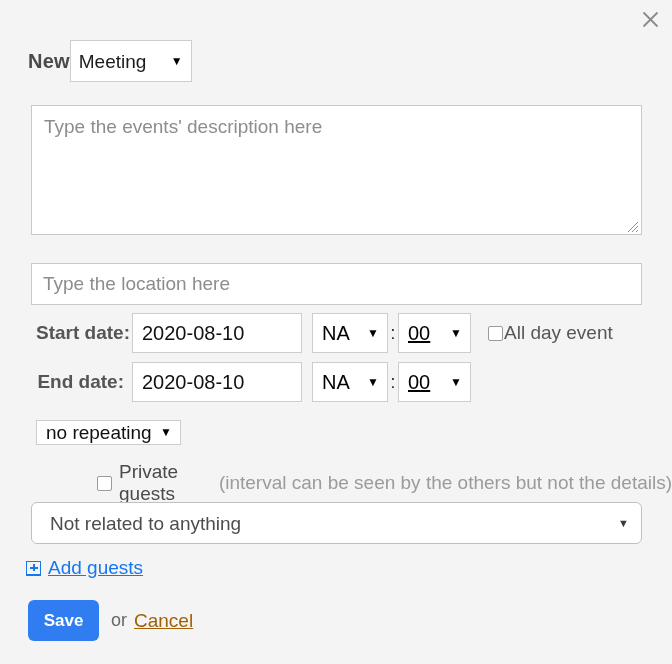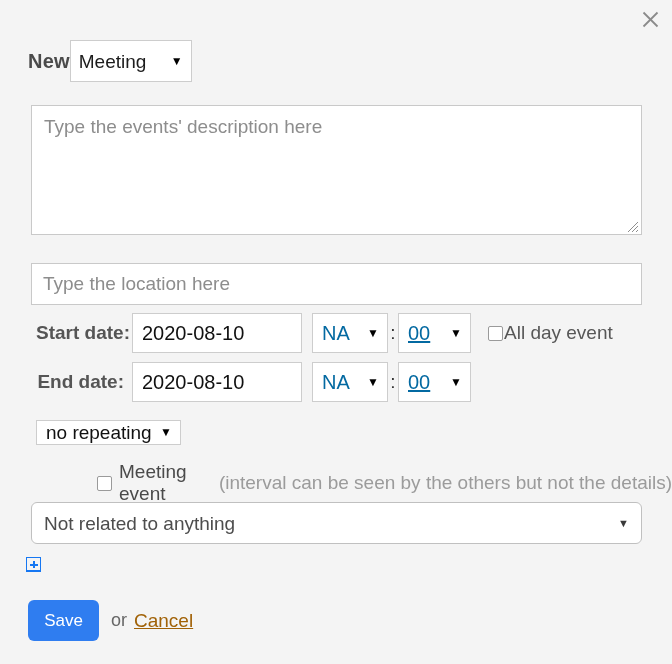--- a/index.html
+++ b/index.html
@@ -150,21 +150,21 @@
     padding: 0 9px;
     outline: none;
   }
   .hour-select, .min-select {
     -webkit-appearance: none;
     appearance: none;
     background: #fff;
     border: 1px solid #cdcdcd;
     height: 40px;
     font-size: 20px;
-    color: #0369a1;
+    color: #000000;
     font-family: "Liberation Sans", sans-serif;
     padding: 0 26px 0 9px;
     box-sizing: border-box;
     border-radius: 0;
     outline: none;
   }
   .hour-select { width: 76px; }
   .min-select  { width: 73px; text-decoration: underline; }
   .gap10 { width: 10px; }
   .colon {
@@ -258,21 +258,21 @@
     appearance: none;
     width: 100%;
     height: 100%;
     box-sizing: border-box;
     border: 1px solid #c0c0c0;
     border-radius: 6px;
     background: #fff;
     font-size: 19px;
     font-family: "Liberation Sans", sans-serif;
     color: #4d4d4d;
-    padding: 0 30px 0 12px;
+    padding: 0 30px 0 18px;
     outline: none;
   }
   .relation-wrap .caret-sm {
     position: absolute;
     right: 13px;
     top: 50%;
     transform: translateY(-50%);
     font-size: 11px;
     color: #3a3a3a;
     pointer-events: none;
@@ -323,21 +323,21 @@
     align-items: center;
   }
   .save-btn {
     background: #2f7df0;
     color: #fff;
     border: none;
     border-radius: 6px;
     width: 71px;
     height: 41px;
     font-size: 17px;
-    font-weight: normal;
+    font-weight: bold;
     font-family: "Liberation Sans", sans-serif;
     cursor: pointer;
   }
   .or-text {
     font-size: 18px;
     color: #666;
     margin: 0 7px 0 12px;
   }
   .cancel-link {
     font-size: 19px;
@@ -421,32 +421,33 @@
   <span class="sel-wrap">
     <select class="repeat-select">
       <option>no repeating</option>
     </select>
     <span class="caret">▼</span>
   </span>
 </div>
 
 <div id="row-private">
   <input class="cb" type="checkbox" style="">
-  <span class="private-label">Meeting event</span>
+  <span class="private-label">Private guests</span>
   <span class="private-hint">(interval can be seen by the others but not the details)</span>
 </div>
 
 <div class="relation-wrap">
   <select class="relation-select">
     <option>Not related to anything</option>
   </select>
   <span class="caret-sm">▼</span>
 </div>
 
 <div class="add-guests">
   <span class="plus-box"></span>
+  <span class="add-guests-text">Add guests</span>
 </div>
 
 <div class="footer">
   <button class="save-btn">Save</button>
   <span class="or-text">or</span>
   <span class="cancel-link">Cancel</span>
 </div>
 
 </body></html>

